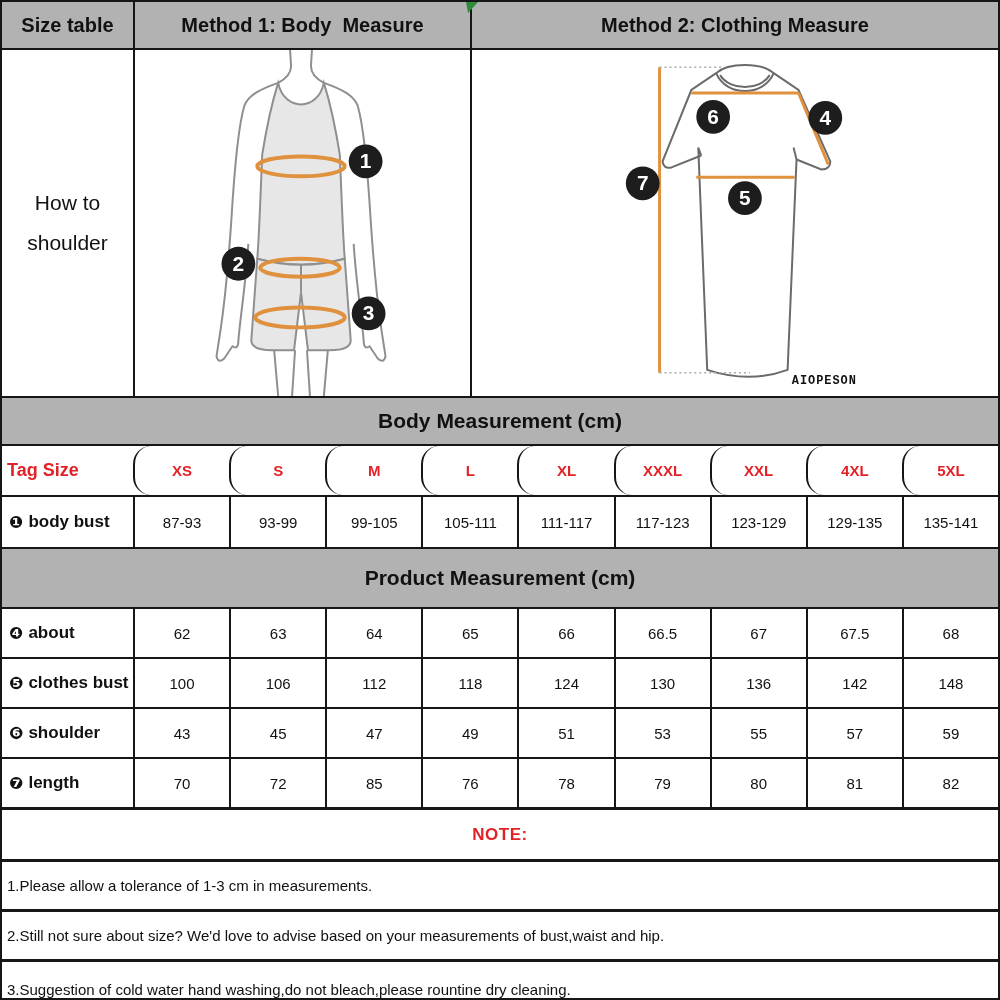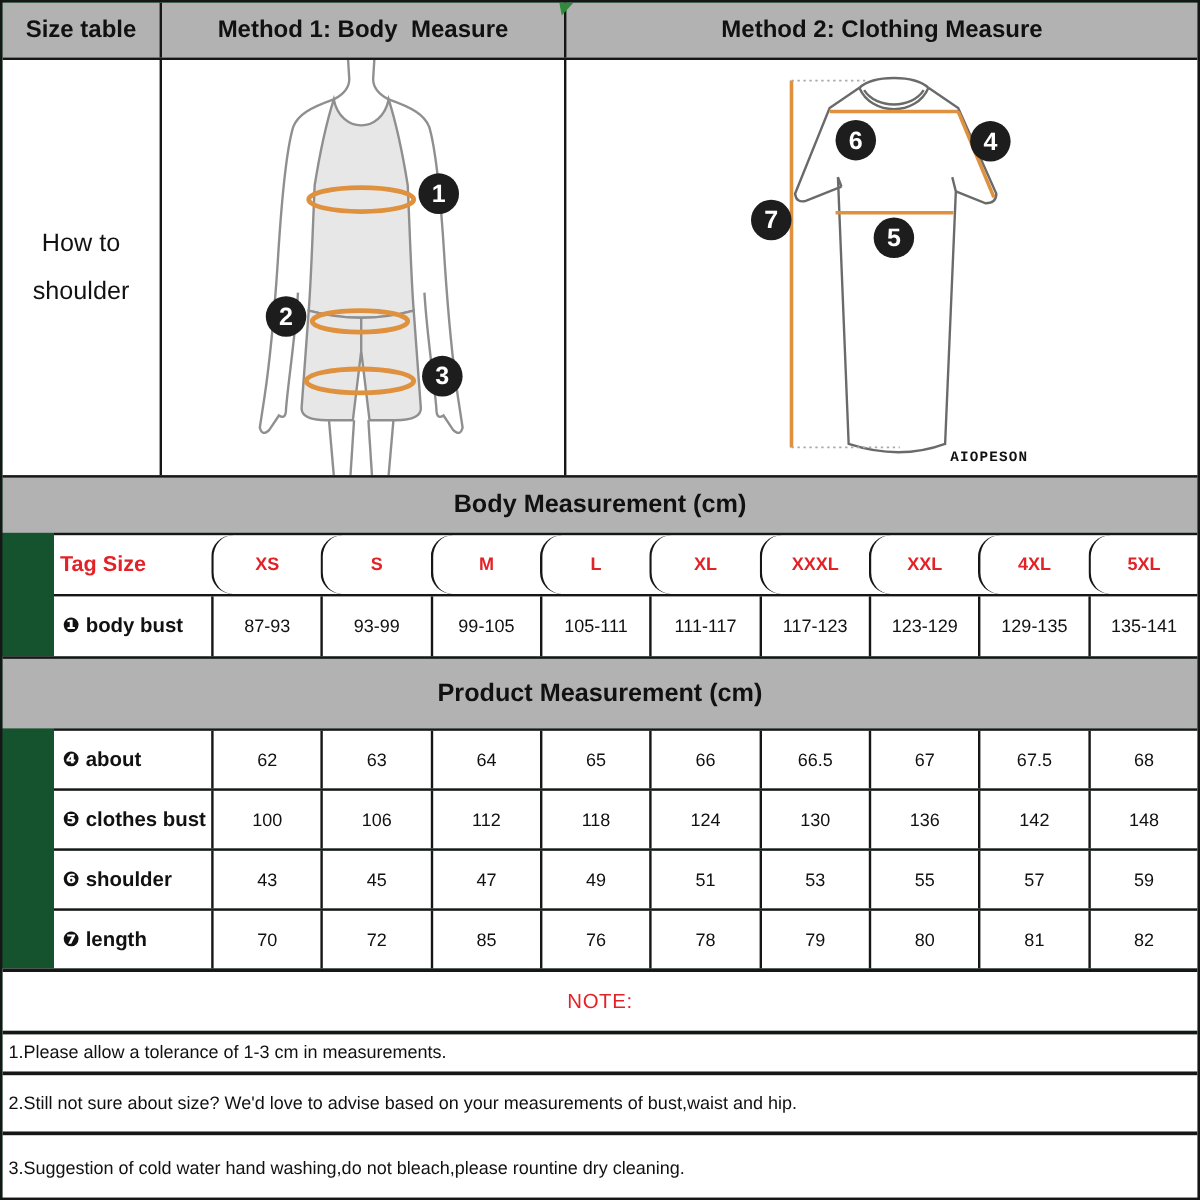--- a/index.html
+++ b/index.html
@@ -20,30 +20,30 @@
     background:#2e8b3a; clip-path:polygon(0 0, 100% 0, 18% 100%);
   }
   
   .r-illus { height:348px; grid-template-columns:131px 337px 1fr; background:#fff; }
   .howto { font-weight:normal; font-size:21px; color:#111; text-align:center; line-height:1.9; }
   .illus-cell svg { display:block; width:100%; height:100%; }
   
   .r-bar { height:48px; background:#b2b2b2; grid-template-columns:1fr; }
   .bar-txt { font-weight:bold; font-size:21px; color:#111; }
   
-  .r-meas { grid-template-columns:131px repeat(9, 1fr); background:#fff;margin-left:43px; }
+  .r-meas { grid-template-columns:131px repeat(9, 1fr); background:#fff; }
   .lbl { justify-content:flex-start; padding-left:7px; gap:5px; font-weight:bold; font-size:17px; color:#111; white-space:nowrap; }
   .lbl .marker { font-family:"DejaVu Sans", sans-serif; font-size:17px; }
   .val { font-size:15px; color:#111; }
   .red { color:#e32227; }
   .size-hd { font-weight:bold; font-size:15px;border-radius:18px; }
   .taglbl { font-size:18px; padding-left:5px; justify-content:flex-start; font-weight:bold; }
   
   .r-note { grid-template-columns:1fr; background:#fff; border-top:3px solid #161616; }
-  .note-title { font-weight:normal; font-size:17px; letter-spacing:0.5px; }
+  .note-title { font-weight:bold; font-size:17px; letter-spacing:0.5px; }
   .note-line { justify-content:flex-start; padding-left:5px; font-size:15px; color:#111; }
 </style>
 </head>
 <body>
 
 <div id="sheet">
 
   <div class="row first r-header">
     <div class="cell nol hdr-txt">Size table</div>
     <div class="cell hdr-txt">Method 1: Body  Measure</div>
@@ -247,21 +247,21 @@
     <div class="cell val">78</div>
     <div class="cell val">79</div>
     <div class="cell val">80</div>
     <div class="cell val">81</div>
     <div class="cell val">82</div>
   </div>
 
   <div class="row r-note" style="height:52px">
     <div class="cell nol note-title red">NOTE:</div>
   </div>
-  <div class="row r-note" style="height:34px">
+  <div class="row r-note" style="height:50px">
     <div class="cell nol note-line">1.Please allow a tolerance of 1-3 cm in measurements.</div>
   </div>
   <div class="row r-note" style="height:50px">
     <div class="cell nol note-line">2.Still not sure about size? We'd love to advise based on your measurements of bust,waist and hip.</div>
   </div>
   <div class="row r-note" style="height:57px">
     <div class="cell nol note-line">3.Suggestion of cold water hand washing,do not bleach,please rountine dry cleaning.</div>
   </div>
 
 </div>

